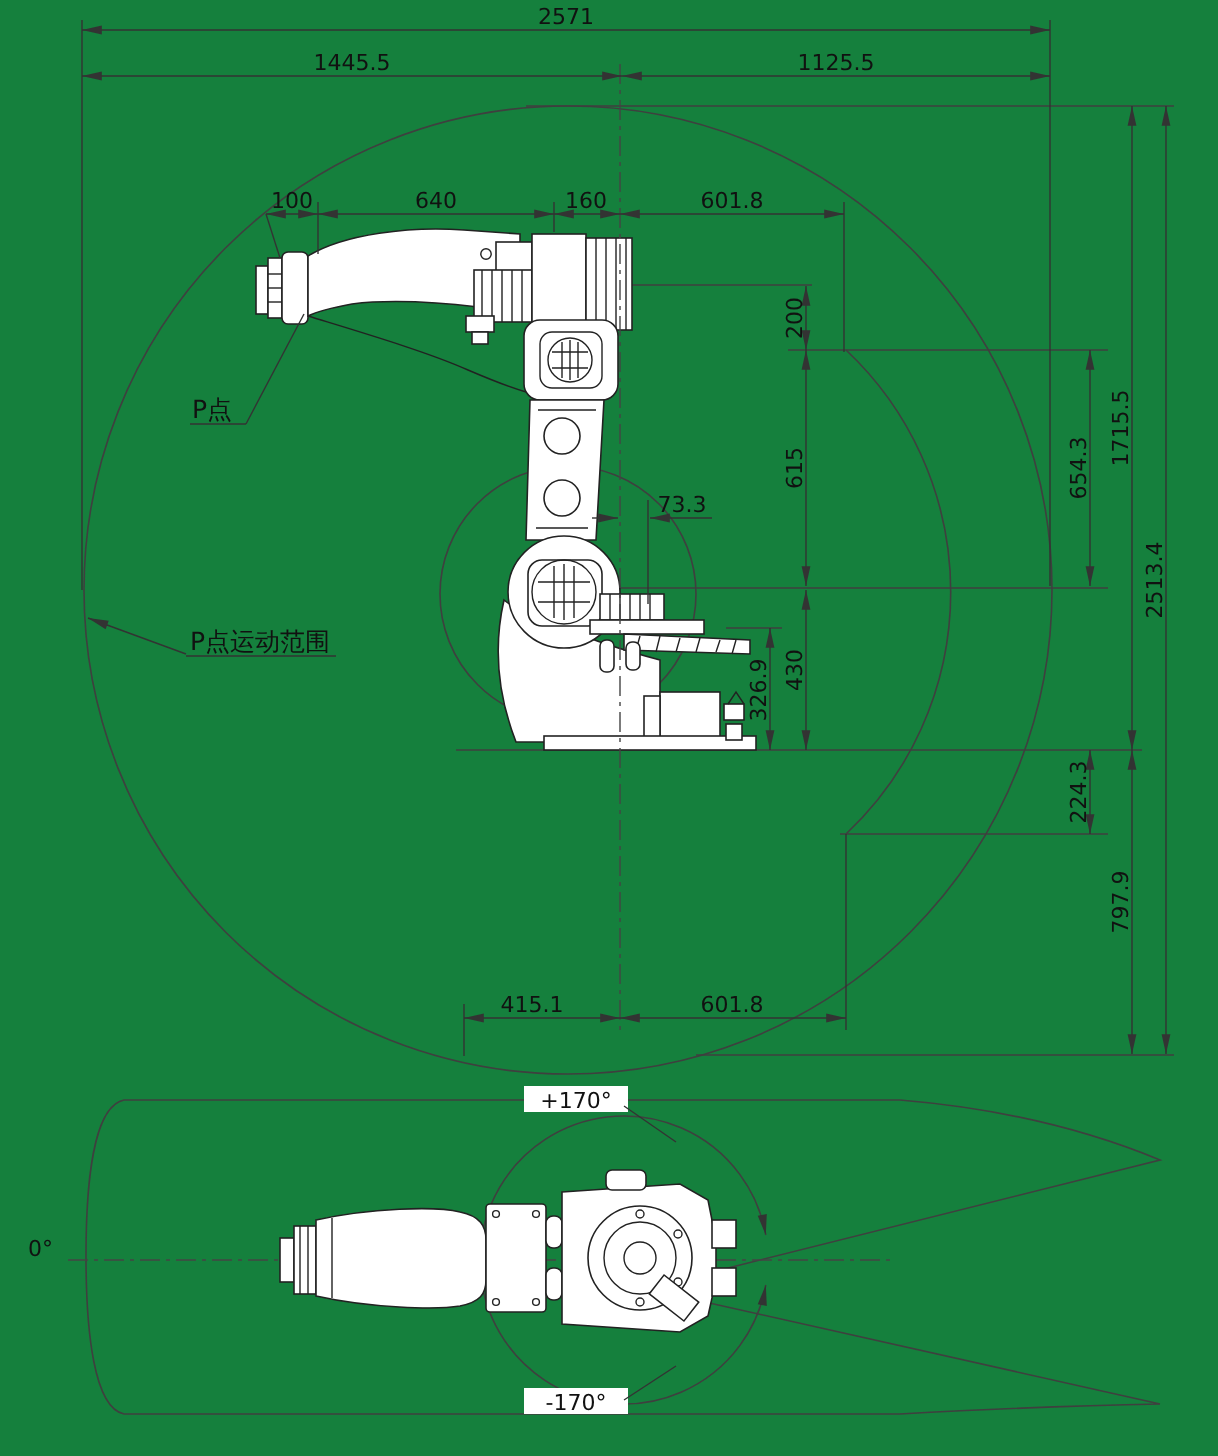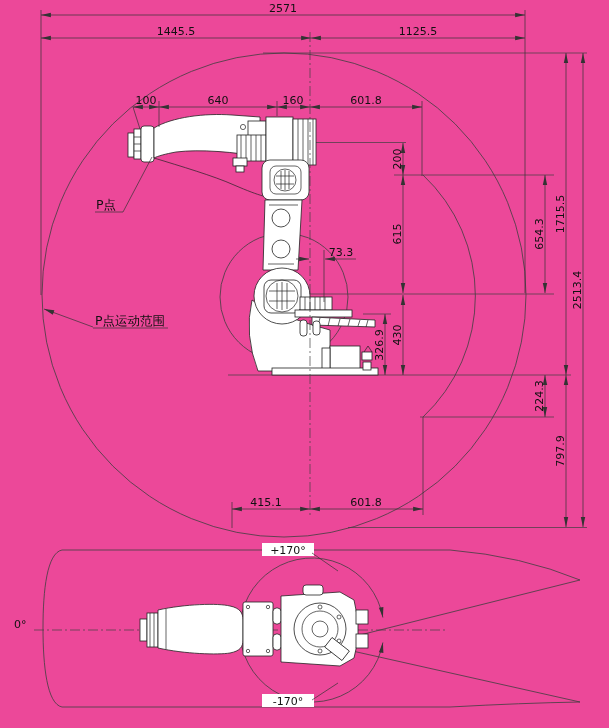--- a/index.html
+++ b/index.html
@@ -1,16 +1,16 @@
 <!DOCTYPE html>
 <html><head>
 <meta charset="utf-8">
 <style>
   html,body{margin:0;padding:0;background:#ffffff;}
-  .stage{width:609px;height:728px;position:relative;background:#ec4899;overflow:hidden;}
+  .stage{width:609px;height:728px;position:relative;background:#15803d;overflow:hidden;}
   svg{display:block;}
   svg text{font-family:"DejaVu Sans","Liberation Sans",sans-serif;font-size:11px;fill:#111;}
   .cjk{font-size:12.5px;}
   .env{stroke:#3f3f3f;stroke-width:0.8;fill:none;}
   .ref{stroke:#3f3f3f;stroke-width:0.7;fill:none;}
   .dim{stroke:#333;stroke-width:0.7;fill:none;}
   .rob{stroke:#222;stroke-width:0.8;fill:#fff;}
   .robl{stroke:#222;stroke-width:0.7;fill:none;}
   .cl{stroke:#444;stroke-width:0.7;fill:none;stroke-dasharray:10 3 2 3;}
 </style>

